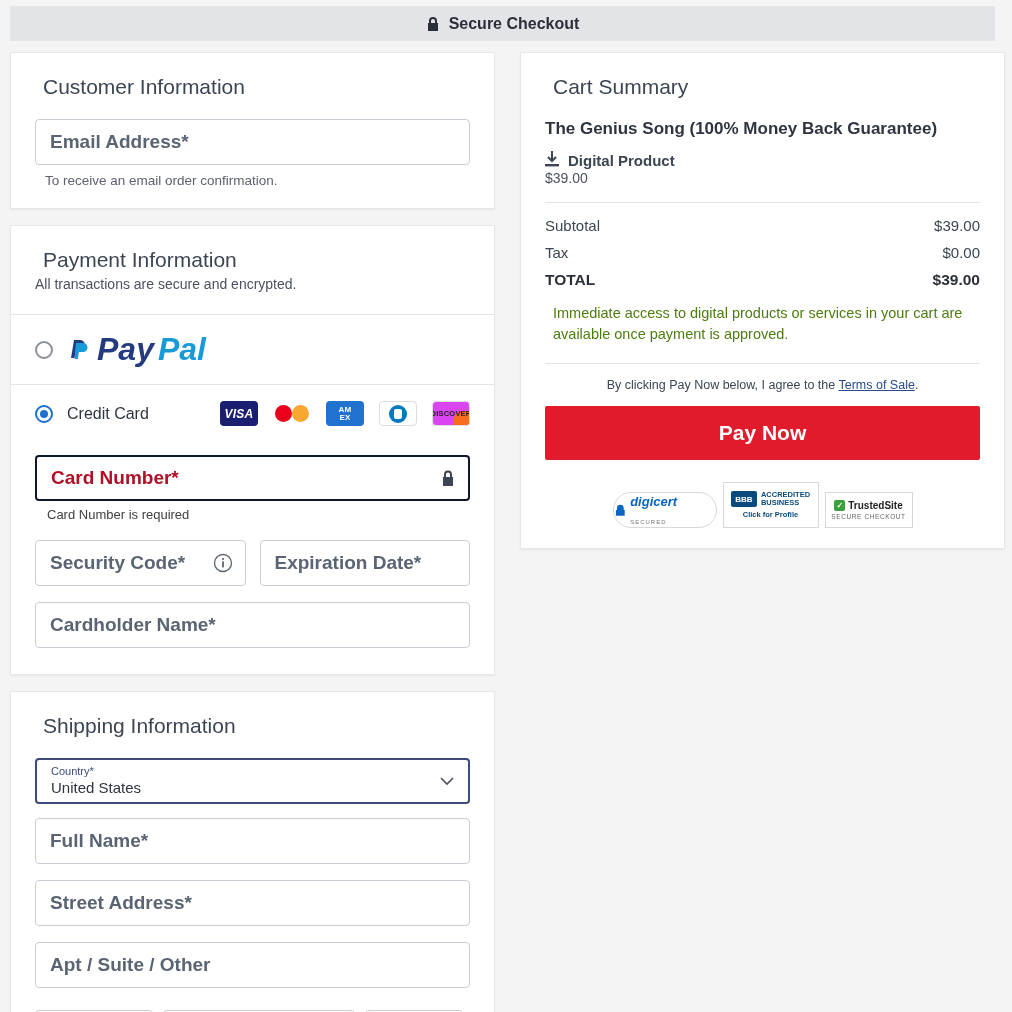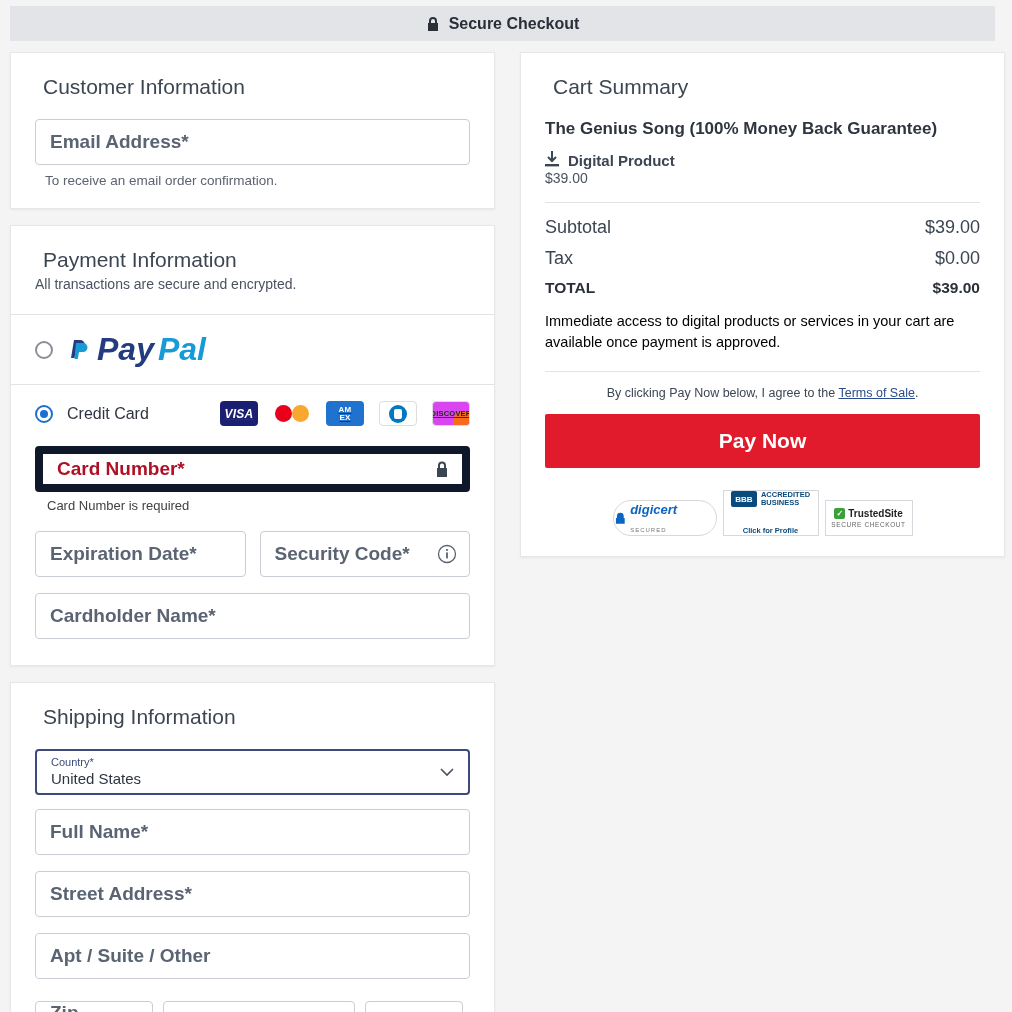--- a/index.html
+++ b/index.html
@@ -76,21 +76,21 @@
     align-items: center;
     padding: 0 14px;
     background: #fff;
     margin-bottom: 4px;
   }
   .field .ph {
     font-size: 19px;
     font-weight: bold;
     color: #5a6472;
   }
-  .field.error { border: 8px solid #0f172a; }
+  .field.error { border: 2px solid #0f172a; margin-top: 9px; }
   .field.error .ph { color: #b01026; }
   .field .field-icon {
     position: absolute;
     right: 12px;
     top: 50%;
     transform: translateY(-50%);
     display: flex;
     align-items: center;
   }
   .hint {
@@ -163,21 +163,20 @@
     width: 8px; height: 8px;
     border-radius: 50%;
     background: #1f6fd0;
   }
   .cc-label { font-size: 16px; color: #2f3540; }
   .card-logos {
     margin-left: auto;
     display: flex;
     align-items: flex-start;
     gap: 15px;
-    text-decoration: underline;
   }
   .logo {
     width: 38px; height: 25px;
     border-radius: 4px;
     display: flex; align-items: center; justify-content: center;
     font-size: 9px; font-weight: bold; color: #fff;
     letter-spacing: .2px;
   }
   .logo-visa { background: #1a1f71; font-style: italic; font-size: 12px; }
   .logo-mc { background: #fff; position: relative; }
@@ -223,27 +222,27 @@
   }
   .digital-row {
     display: flex; align-items: center; gap: 9px;
     font-size: 15px; color: #3c4653; font-weight: bold;
     margin-bottom: 0;
   }
   .price-small { font-size: 14px; color: #4b525e; margin-bottom: 16px; }
   .rule { border-top: 1px solid #e3e3e3; margin: 0 0 14px 0; }
   .tot-row {
     display: flex; justify-content: space-between;
-    font-size: 18px; color: #3c4653;
+    font-size: 15px; color: #3c4653;
     margin-bottom: 10px;
   }
   .tot-row.grand { font-weight: bold; font-size: 15.5px; color: #2b3038; }
   .note {
-    font-size: 14.5px; color: #000000; line-height: 21px;
-    margin: 14px 0 18px 0;
+    font-size: 14.5px; color: #4d7c0f; line-height: 21px;
+    margin: 14px 0 18px 8px;
   }
   .terms {
     text-align: center; font-size: 12.5px; color: #3c4653; margin-bottom: 14px;
   }
   .terms a { color: #2a4b8d; }
   .pay-now {
     display: block; width: 100%; height: 54px;
     background: #e21b2c; color: #fff;
     border: none; border-radius: 2px;
     font-size: 21px; font-weight: bold;
@@ -258,21 +257,21 @@
   .badge-digicert {
     width: 104px; height: 36px; border-radius: 18px;
     border: 1px solid #d5d8dd; background: #fff;
     display: flex; align-items: center; justify-content: center; gap: 4px;
   }
   .dc-text { font-size: 13px; font-weight: bold; color: #0a66c2; font-style: italic; }
   .dc-sub { font-size: 6px; color: #777; letter-spacing: 1px; }
   .badge-bbb {
     width: 96px; height: 46px; background: #fff;
     border: 1px solid #d5d8dd;
-    display: flex; flex-direction: column; align-items: center; justify-content: space-between;
+    display: flex; flex-direction: column; align-items: center; justify-content: center;
   }
   .bbb-top { display: flex; align-items: center; gap: 4px; }
   .bbb-mark {
     width: 26px; height: 16px; background: #0b4a7d; color: #fff;
     font-size: 8px; font-weight: bold; display: flex; align-items: center; justify-content: center;
     border-radius: 2px;
   }
   .bbb-lines { font-size: 7.5px; font-weight: bold; color: #0b4a7d; line-height: 8px; text-align: left; }
   .bbb-click { font-size: 7.5px; font-weight: bold; color: #0b4a7d; margin-top: 3px; }
   .badge-trusted {
@@ -359,31 +358,31 @@
           <span class="field-icon">
             <svg width="16" height="18" viewBox="0 0 16 18">
                 <path d="M4 8V5.5a4 4 0 0 1 8 0V8h1v9H3V8h1zm2 0h4V5.5a2 2 0 0 0-4 0V8z" fill="#3c4653"></path>
               </svg>
           </span>
         </div>
         <div class="err-msg">Card Number is required</div>
 
         <div class="row-2" style="margin-top:18px;">
           <div class="field">
-            <span class="ph">Expiration Date*</span>
-          </div>
-          <div class="field">
             <span class="ph">Security Code*</span>
             <span class="field-icon">
               <svg width="20" height="20" viewBox="0 0 20 20">
                   <circle cx="10" cy="10" r="8.5" fill="none" stroke="#5a6472" stroke-width="1.3"></circle>
                   <circle cx="10" cy="6" r="1.1" fill="#5a6472"></circle>
                   <rect x="9.1" y="8.4" width="1.8" height="6" fill="#5a6472"></rect>
                 </svg>
             </span>
+          </div>
+          <div class="field">
+            <span class="ph">Expiration Date*</span>
           </div>
         </div>
 
         <div class="field" style="margin-top:16px;">
           <span class="ph">Cardholder Name*</span>
         </div>
       </div>
     </div>
 
     <div class="card">

